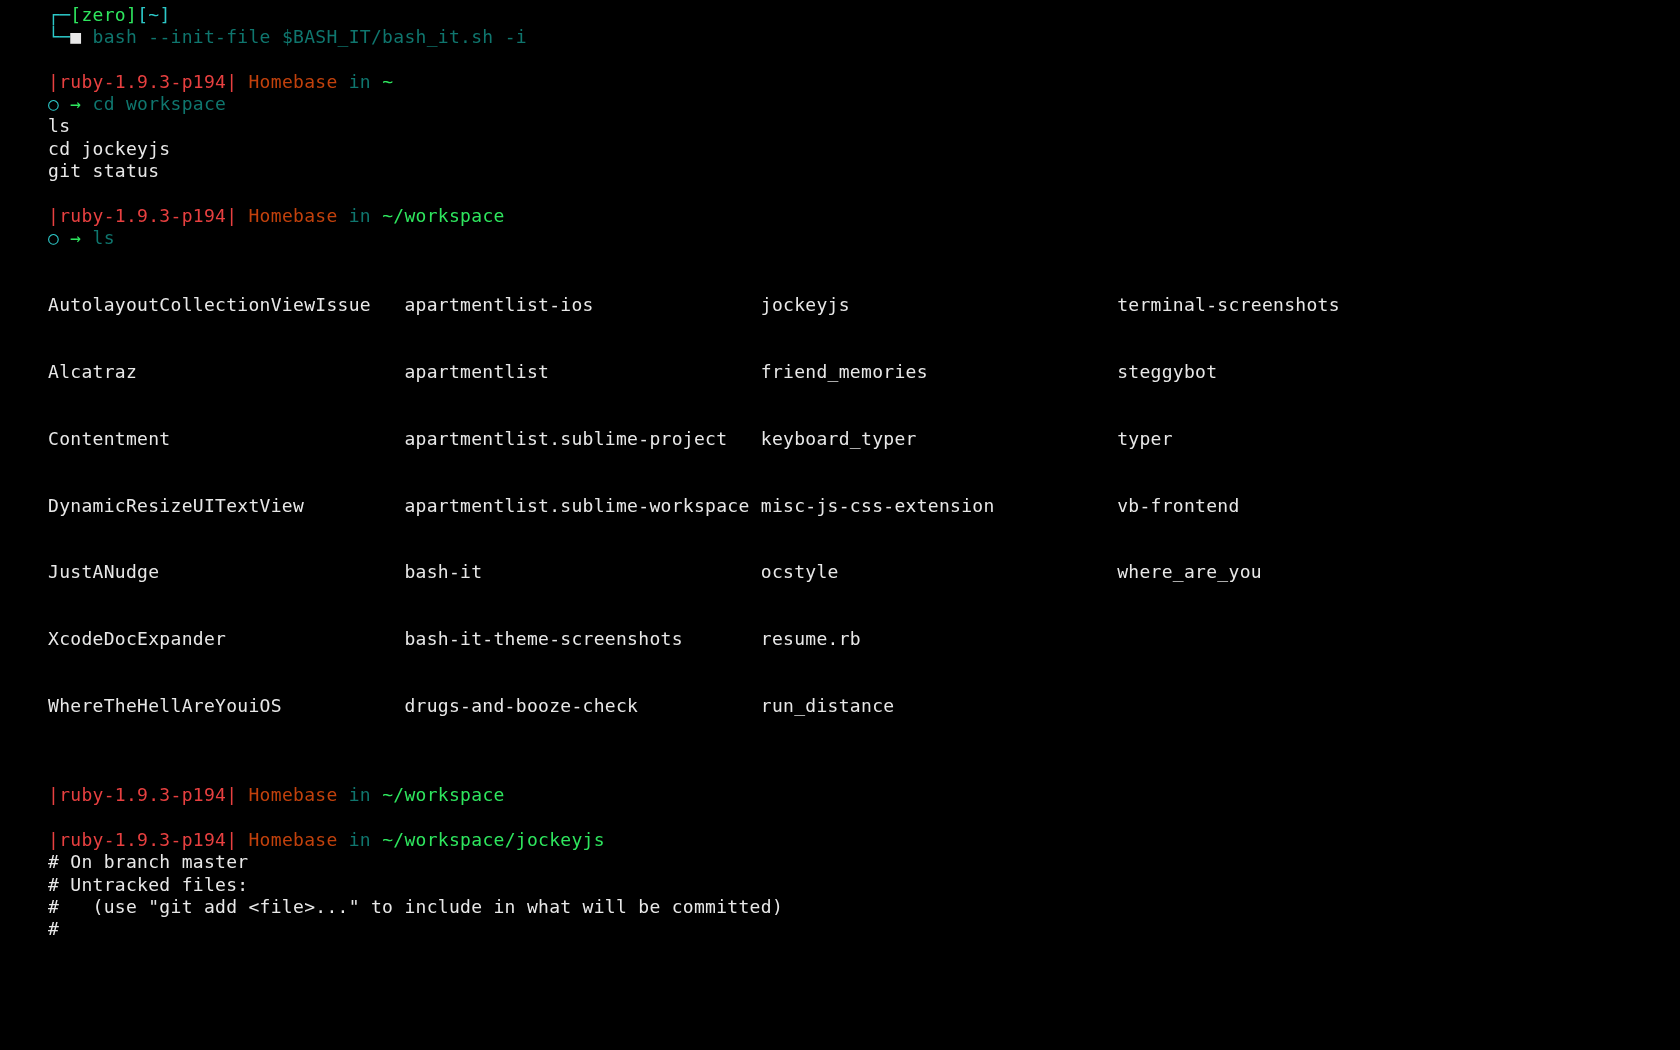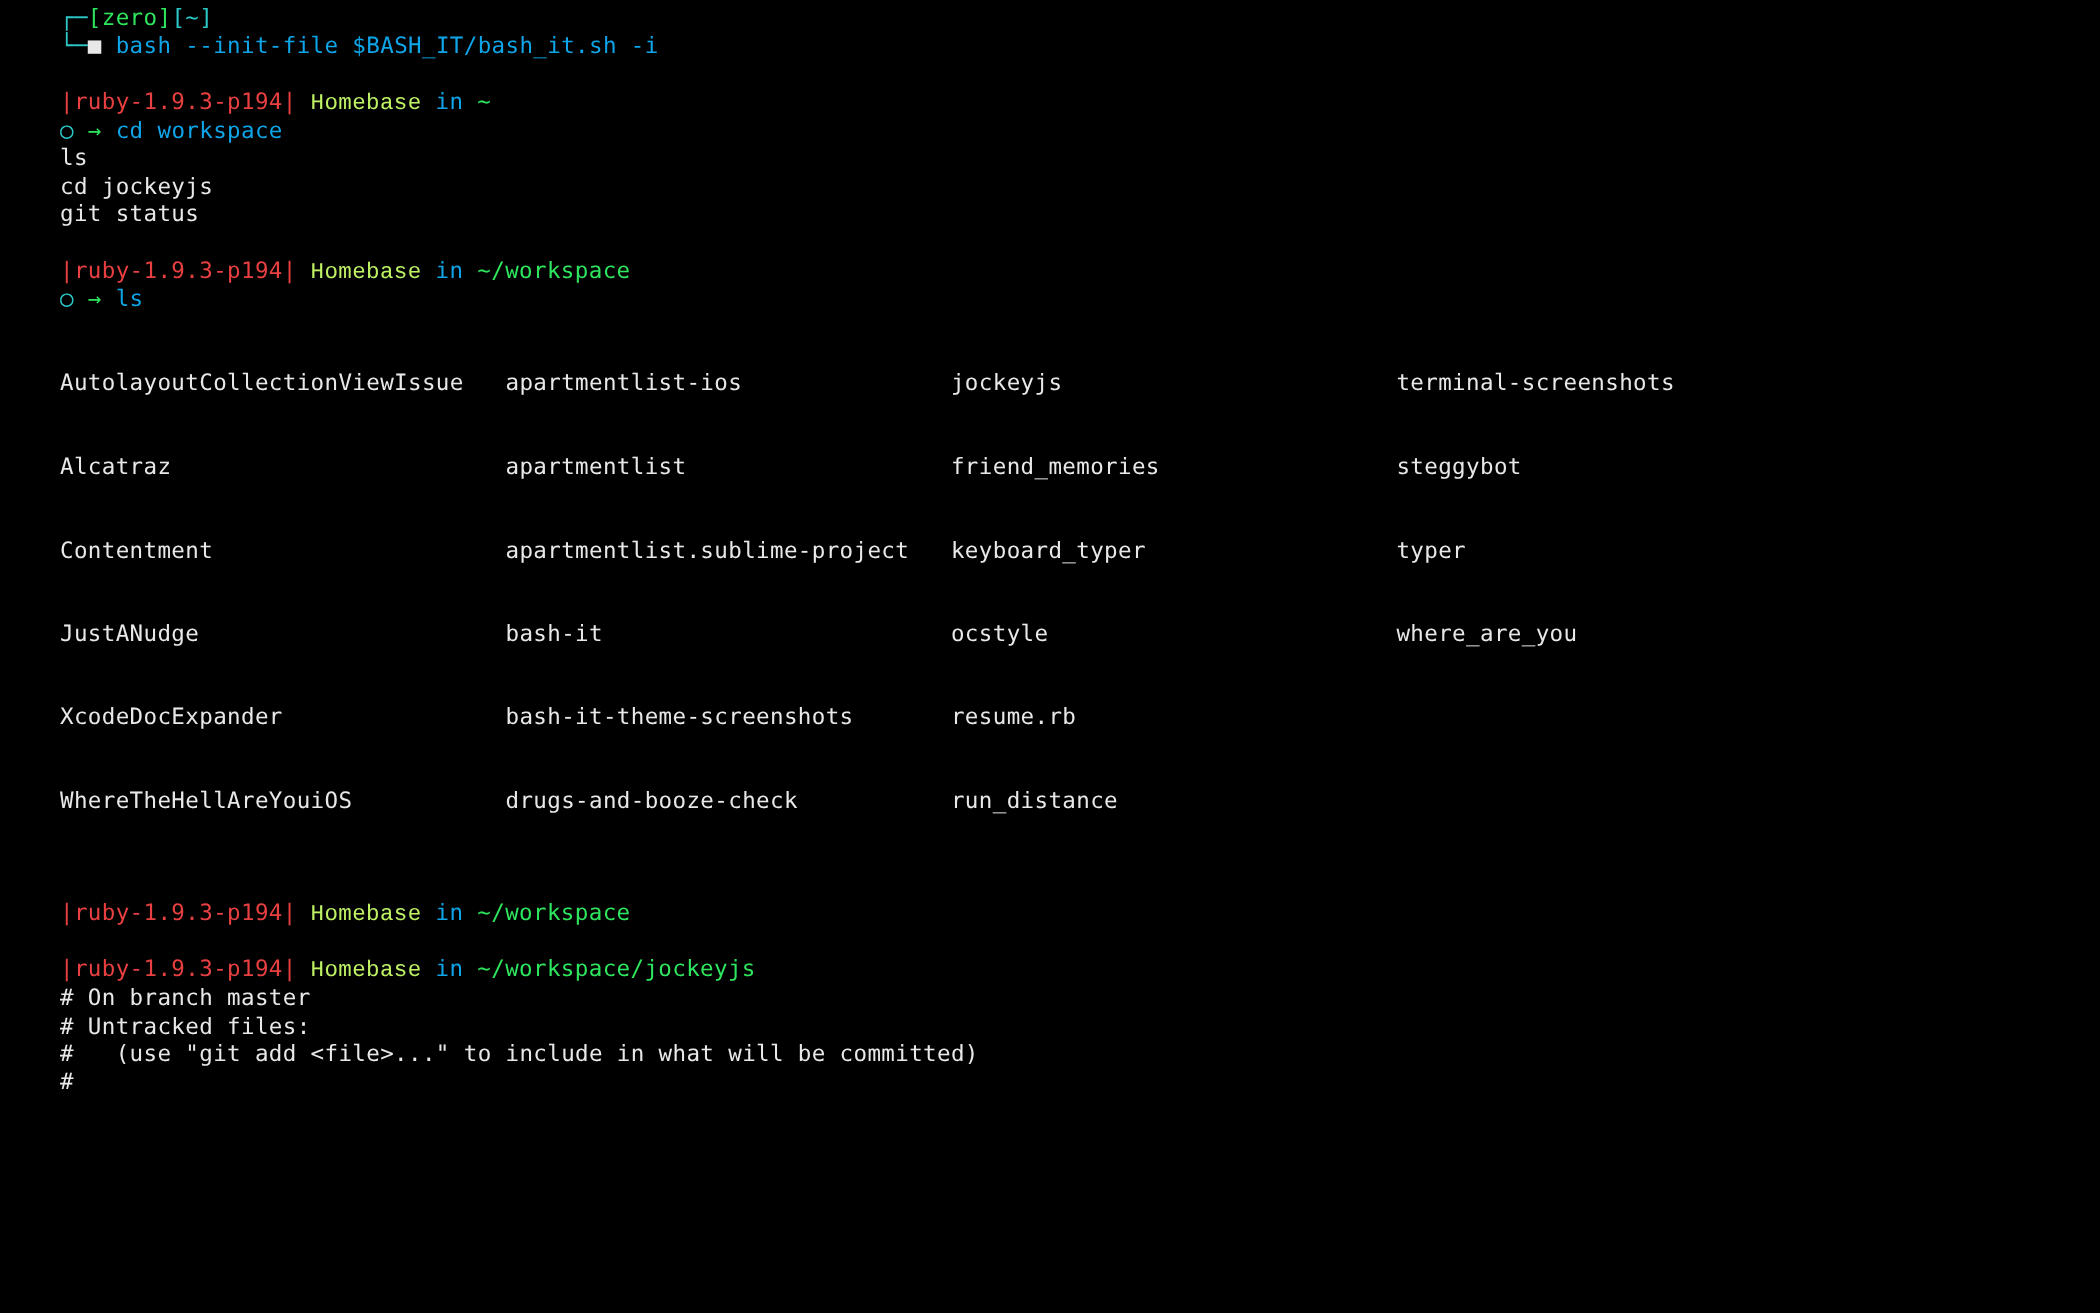--- a/index.html
+++ b/index.html
@@ -11,22 +11,22 @@
       line-height: 22.3px;
       padding: 4px;
       width: 1680px;
       height: 1050px;
       overflow: hidden;
       letter-spacing: 0.3px;
     }
     .line { white-space: pre; margin-left: 44px; }
     .green { color: #2ee65e; }
     .cyan { color: #2cc8c8; }
-    .magenta { color: #bef264; font-family: Liberation Mono, monospace; }
-    .white { color: #0ea5e9; }
+    .magenta { color: #c2410c; }
+    .white { color: #0f766e; }
     .red { color: #e84040; }
     .table { white-space: pre; }
     .prompt-sq { color: #e8e8e8; }
   </style>
 </head>
 <body>
 
 <div>
   <div class="line"><span class="cyan">┌─</span><span class="green">[</span><span class="green">zero</span><span class="green">]</span><span class="cyan">[</span><span class="cyan">~</span><span class="cyan">]</span></div>
   <div class="line"><span class="cyan">└─</span><span class="prompt-sq">■ </span><span class="white">bash --init-file $BASH_IT/bash_it.sh -i</span></div>
@@ -38,20 +38,21 @@
   <div class="line"><span>cd jockeyjs</span></div>
   <div class="line"><span>git status</span></div>
   <div class="line">&nbsp;</div>
 
   <div class="line"><span class="red">|</span><span class="red">ruby-1.9.3-p194</span><span class="red">| </span><span class="magenta">Homebase</span><span class="white"> in </span><span class="green">~/workspace</span></div>
   <div class="line"><span class="cyan">○ </span><span class="green">→ </span><span class="white">ls</span></div>
   <div class="table">
     <div class="line">AutolayoutCollectionViewIssue   apartmentlist-ios               jockeyjs                        terminal-screenshots</div>
     <div class="line">Alcatraz                        apartmentlist                   friend_memories                 steggybot</div>
     <div class="line">Contentment                     apartmentlist.sublime-project   keyboard_typer                  typer</div>
+    <div class="line">DynamicResizeUITextView         apartmentlist.sublime-workspace misc-js-css-extension           vb-frontend</div>
     <div class="line">JustANudge                      bash-it                         ocstyle                         where_are_you</div>
     <div class="line">XcodeDocExpander                bash-it-theme-screenshots       resume.rb</div>
     <div class="line">WhereTheHellAreYouiOS           drugs-and-booze-check           run_distance</div>
   </div>
   <div class="line">&nbsp;</div>
 
   <div class="line"><span class="red">|</span><span class="red">ruby-1.9.3-p194</span><span class="red">| </span><span class="magenta">Homebase</span><span class="white"> in </span><span class="green">~/workspace</span></div>
   <div class="line">&nbsp;</div>
 
   <div class="line"><span class="red">|</span><span class="red">ruby-1.9.3-p194</span><span class="red">| </span><span class="magenta">Homebase</span><span class="white"> in </span><span class="green">~/workspace/jockeyjs</span></div>

